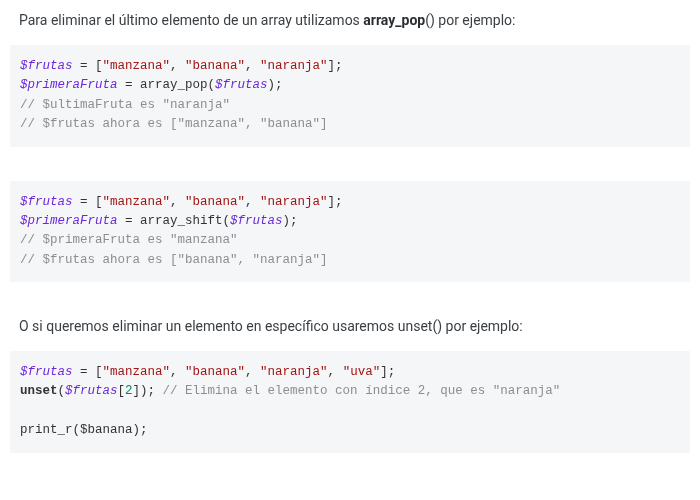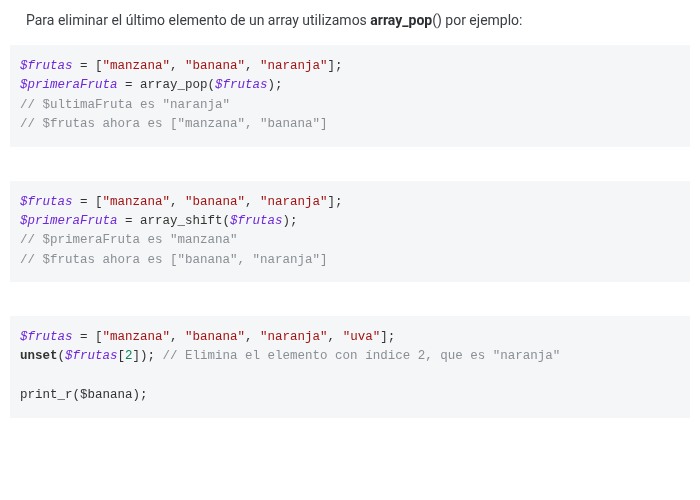--- a/index.html
+++ b/index.html
@@ -11,21 +11,21 @@
     color: #3a3f44;
   }
   .page {
     padding: 6px 10px 20px 10px;
     width: 680px;
   }
   .para {
     font-size: 14px;
     line-height: 1.5;
     color: #3a3f44;
-    margin: 4px 0 14px 16px;
+    margin: 4px 0 14px 9px;
   }
   .para b {
     font-weight: 700;
     color: #2b2f33;
   }
   .codeblock {
     background: #f5f6f7;
     padding: 12px 10px 12px 10px;
     margin: 0 0 34px 0;
     font-family: "SFMono-Regular", Consolas, "Liberation Mono", Menlo, monospace;
@@ -53,18 +53,21 @@
   <div class="codeblock"><span class="tok-var">$frutas</span><span class="tok-punc"> = [</span><span class="tok-str">"manzana"</span><span class="tok-punc">, </span><span class="tok-str">"banana"</span><span class="tok-punc">, </span><span class="tok-str">"naranja"</span><span class="tok-punc">];</span>
 <span class="tok-var">$primeraFruta</span><span class="tok-punc"> = </span><span class="tok-func">array_pop</span><span class="tok-punc">(</span><span class="tok-var">$frutas</span><span class="tok-punc">);</span>
 <span class="tok-cmt">// $ultimaFruta es "naranja"</span>
 <span class="tok-cmt">// $frutas ahora es ["manzana", "banana"]</span></div>
 
   <div class="codeblock"><span class="tok-var">$frutas</span><span class="tok-punc"> = [</span><span class="tok-str">"manzana"</span><span class="tok-punc">, </span><span class="tok-str">"banana"</span><span class="tok-punc">, </span><span class="tok-str">"naranja"</span><span class="tok-punc">];</span>
 <span class="tok-var">$primeraFruta</span><span class="tok-punc"> = </span><span class="tok-func">array_shift</span><span class="tok-punc">(</span><span class="tok-var">$frutas</span><span class="tok-punc">);</span>
 <span class="tok-cmt">// $primeraFruta es "manzana"</span>
 <span class="tok-cmt">// $frutas ahora es ["banana", "naranja"]</span></div>
 
+  <p class="para">
+    <span>O si queremos eliminar un elemento en específico usaremos unset() por ejemplo:</span>
+  </p>
   <div class="codeblock"><span class="tok-var">$frutas</span><span class="tok-punc"> = [</span><span class="tok-str">"manzana"</span><span class="tok-punc">, </span><span class="tok-str">"banana"</span><span class="tok-punc">, </span><span class="tok-str">"naranja"</span><span class="tok-punc">, </span><span class="tok-str">"uva"</span><span class="tok-punc">];</span>
 <span class="tok-kw">unset</span><span class="tok-punc">(</span><span class="tok-var">$frutas</span><span class="tok-punc">[</span><span class="tok-num">2</span><span class="tok-punc">]); </span><span class="tok-cmt">// Elimina el elemento con índice 2, que es "naranja"</span>
 
 <span class="tok-func">print_r($banana);</span></div>
 
 </div>
 
 </body></html>

